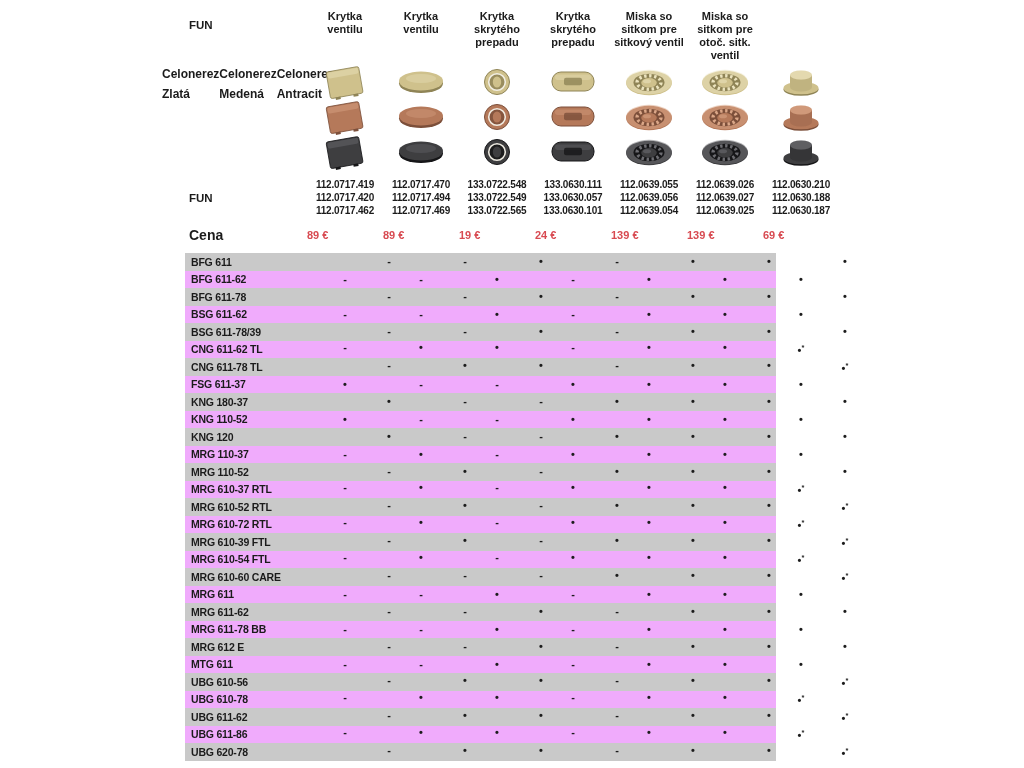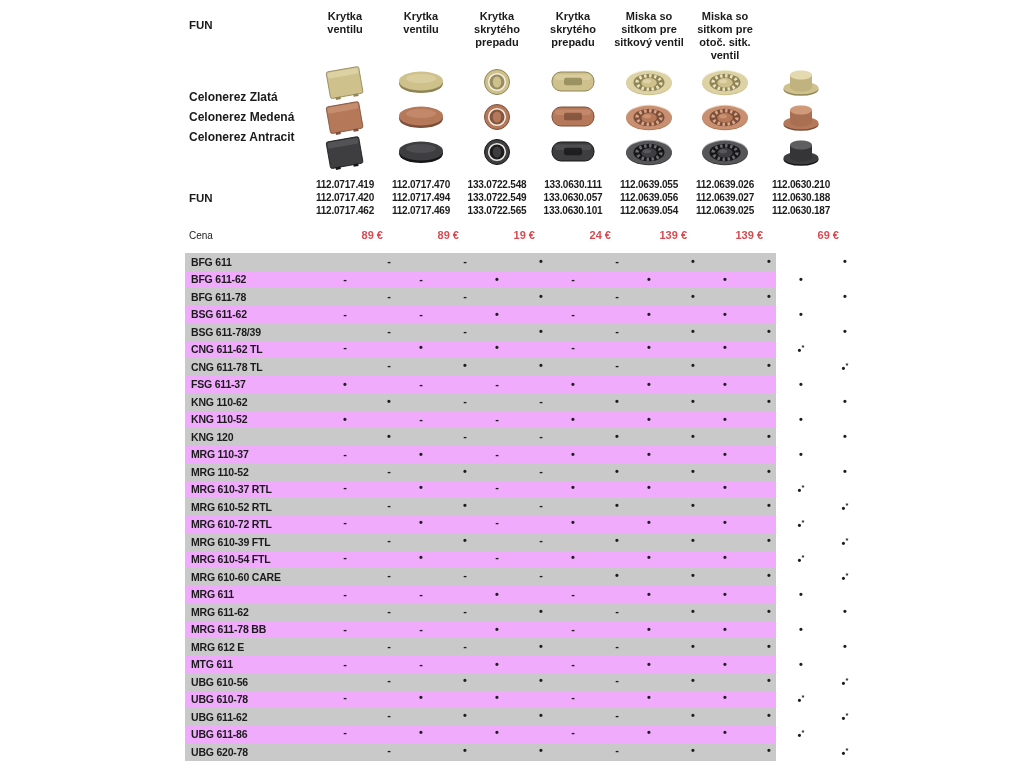--- a/index.html
+++ b/index.html
@@ -10,33 +10,33 @@
   .label-cell{flex:0 0 122px;width:122px;padding-left:4px;box-sizing:border-box;}
   .cols{display:grid;grid-template-columns:repeat(7,76px);}
   
   .sec-header{min-height:47px;align-items:flex-start;}
   .top-fun{font-weight:700;font-size:11.5px;padding-top:9px;}
   .hdr{display:flex;justify-content:center;align-items:flex-start;}
   .hdr span{display:inline-block;white-space:pre-line;text-align:center;
             font-weight:700;font-size:11px;line-height:13px;width:max-content;}
   
   .sec-images{margin-top:2px;}
-  .finishes{display:flex;flex-direction:column;justify-content:center;}
+  .finishes{display:flex;flex-direction:row;justify-content:center;}
   .finish-label{font-weight:700;font-size:12px;line-height:20px;}
   .img-grid{display:grid;grid-template-columns:repeat(7,76px);grid-template-rows:repeat(3,35px);}
   .img-cell{display:flex;align-items:center;justify-content:center;}
   
   .sec-codes{margin-top:9px;align-items:center;}
   .mid-fun{font-weight:700;font-size:11.5px;}
   .code-cell{text-align:center;font-weight:700;font-size:10px;line-height:13px;
              letter-spacing:-0.2px;}
   
   .sec-prices{margin-top:10px;height:16px;align-items:center;}
-  .cena{font-weight:400;font-size:10px;}
-  .price-cell{text-align:right;font-weight:700;font-size:11px;}
+  .cena{font-weight:700;font-size:14px;}
+  .price-cell{text-align:left;font-weight:700;font-size:11px;}
   
   .avail-table{margin-top:10px;}
   .t-row{display:flex;height:17.5px;align-items:center;}
   .t-row.dark{background:#c9c9c9;gap:44px;}
   .t-row.light{background:#f0abfc;}
   .t-label{flex:0 0 122px;width:122px;padding-left:6px;box-sizing:border-box;
            font-weight:700;font-size:10.5px;letter-spacing:-0.2px;}
   .t-cells{display:grid;grid-template-columns:repeat(7,76px);}
   .cell{text-align:center;font-weight:700;font-size:11px;line-height:11px;}
   .cell sup{font-size:7.5px;vertical-align:4px;font-weight:700;}
@@ -421,21 +421,21 @@
           <div class="cell">•</div>
           <div class="cell">-</div>
           <div class="cell">-</div>
           <div class="cell">•</div>
           <div class="cell">•</div>
           <div class="cell">•</div>
           <div class="cell">•</div>
         </div>
       </div>
       <div class="t-row dark">
-        <div class="t-label">KNG 110-62</div>
+        <div class="t-label">KNG 180-37</div>
         <div class="t-cells">
           <div class="cell">•</div>
           <div class="cell">-</div>
           <div class="cell">-</div>
           <div class="cell">•</div>
           <div class="cell">•</div>
           <div class="cell">•</div>
           <div class="cell">•</div>
         </div>
       </div>

